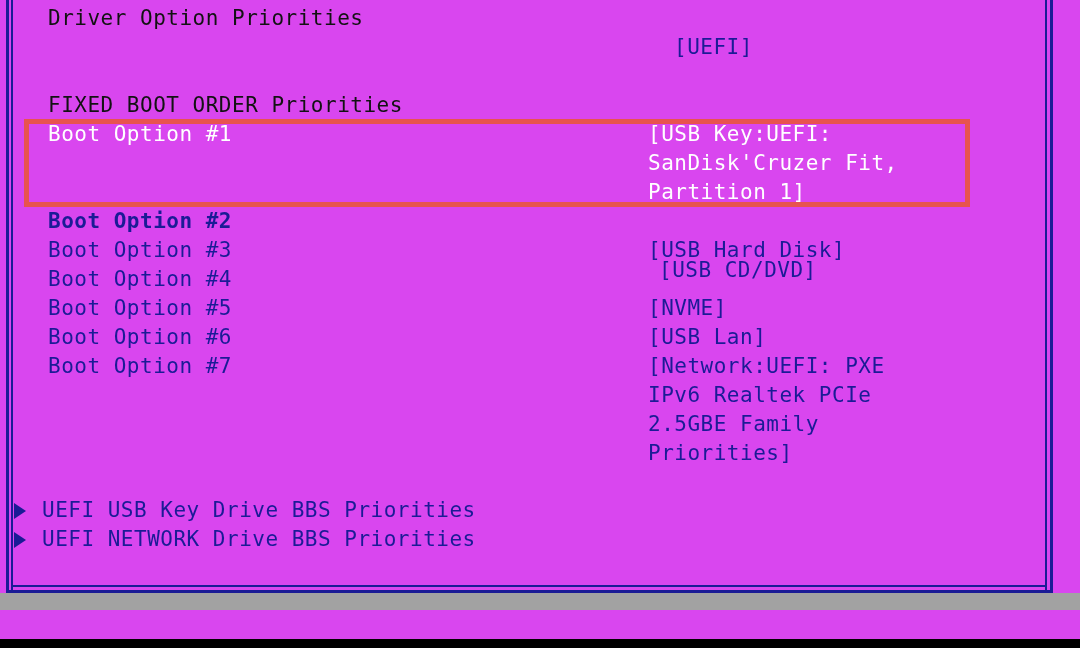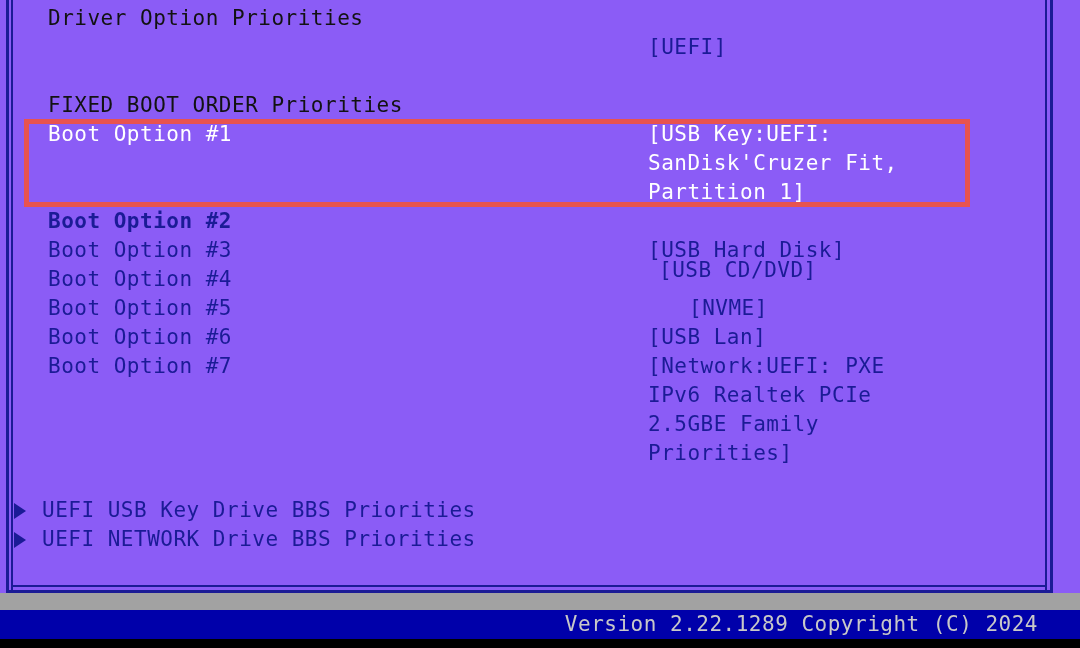--- a/index.html
+++ b/index.html
@@ -12,21 +12,21 @@
     width: 1080px;
     height: 648px;
     overflow: hidden;
     font-family: "DejaVu Sans Mono", "Liberation Mono", monospace;
   }
 
   #screen {
     position: relative;
     width: 1080px;
     height: 648px;
-    background: #8b5cf6;
+    background: #d946ef;
     overflow: hidden;
   }
 
   
   .frame-line {
     position: absolute;
     background: #1b1b96;
   }
   #frame-left   { left: 6px;  top: 0;     width: 3px;  height: 598px; }
   #frame-left2  { left: 11px; top: 0;     width: 2px;  height: 598px; }
@@ -159,21 +159,21 @@
   <div class="frame-line" id="frame-right2"></div>
   <div class="frame-line" id="frame-bottom"></div>
   <div class="frame-line" id="frame-bottom2"></div>
 
   <div id="content">
 
     <div class="row" style="top:4px;">
       <span class="label c-head">Driver Option Priorities</span>
     </div>
 
-    <div class="value-line c-blue" style="top:33px;">[UEFI]</div>
+    <div class="value-line c-blue" style="top:33px;margin-left:26px;">[UEFI]</div>
 
     <div class="row" style="top:91px;">
       <span class="label c-head">FIXED BOOT ORDER Priorities</span>
     </div>
 
     <div class="row" style="top:120px;">
       <span class="label c-white">Boot Option #1</span>
     </div>
     <div class="value-line c-white" style="top:120px;">[USB Key:UEFI:</div>
     <div class="value-line c-white" style="top:149px;">SanDisk'Cruzer Fit,</div>
@@ -189,21 +189,21 @@
     <div class="value-line c-blue" style="top:236px;">[USB Hard Disk]</div>
 
     <div class="row" style="top:265px;">
       <span class="label c-blue">Boot Option #4</span>
     </div>
     <div class="value-line c-blue" style="top:256px;margin-left:11px;">[USB CD/DVD]</div>
 
     <div class="row" style="top:294px;">
       <span class="label c-blue">Boot Option #5</span>
     </div>
-    <div class="value-line c-blue" style="top:294px;margin-left:41px;">[NVME]</div>
+    <div class="value-line c-blue" style="top:294px;">[NVME]</div>
 
     <div class="row" style="top:323px;">
       <span class="label c-blue">Boot Option #6</span>
     </div>
     <div class="value-line c-blue" style="top:323px;">[USB Lan]</div>
 
     <div class="row" style="top:352px;">
       <span class="label c-blue">Boot Option #7</span>
     </div>
     <div class="value-line c-blue" style="top:352px;">[Network:UEFI: PXE</div>
@@ -219,18 +219,15 @@
     <div class="submenu-row" style="top:525px;">
       <span class="arrow"></span>
       <span>UEFI NETWORK Drive BBS Priorities</span>
     </div>
 
   </div>
 
   <div id="redbox"></div>
 
   <div id="footer-gap"></div>
-  <div id="footer-bar">
-    <span id="footer-text">Version 2.22.1289 Copyright (C) 2024</span>
-  </div>
   <div id="footer-black"></div>
 
 </div>
 
 </body></html>

